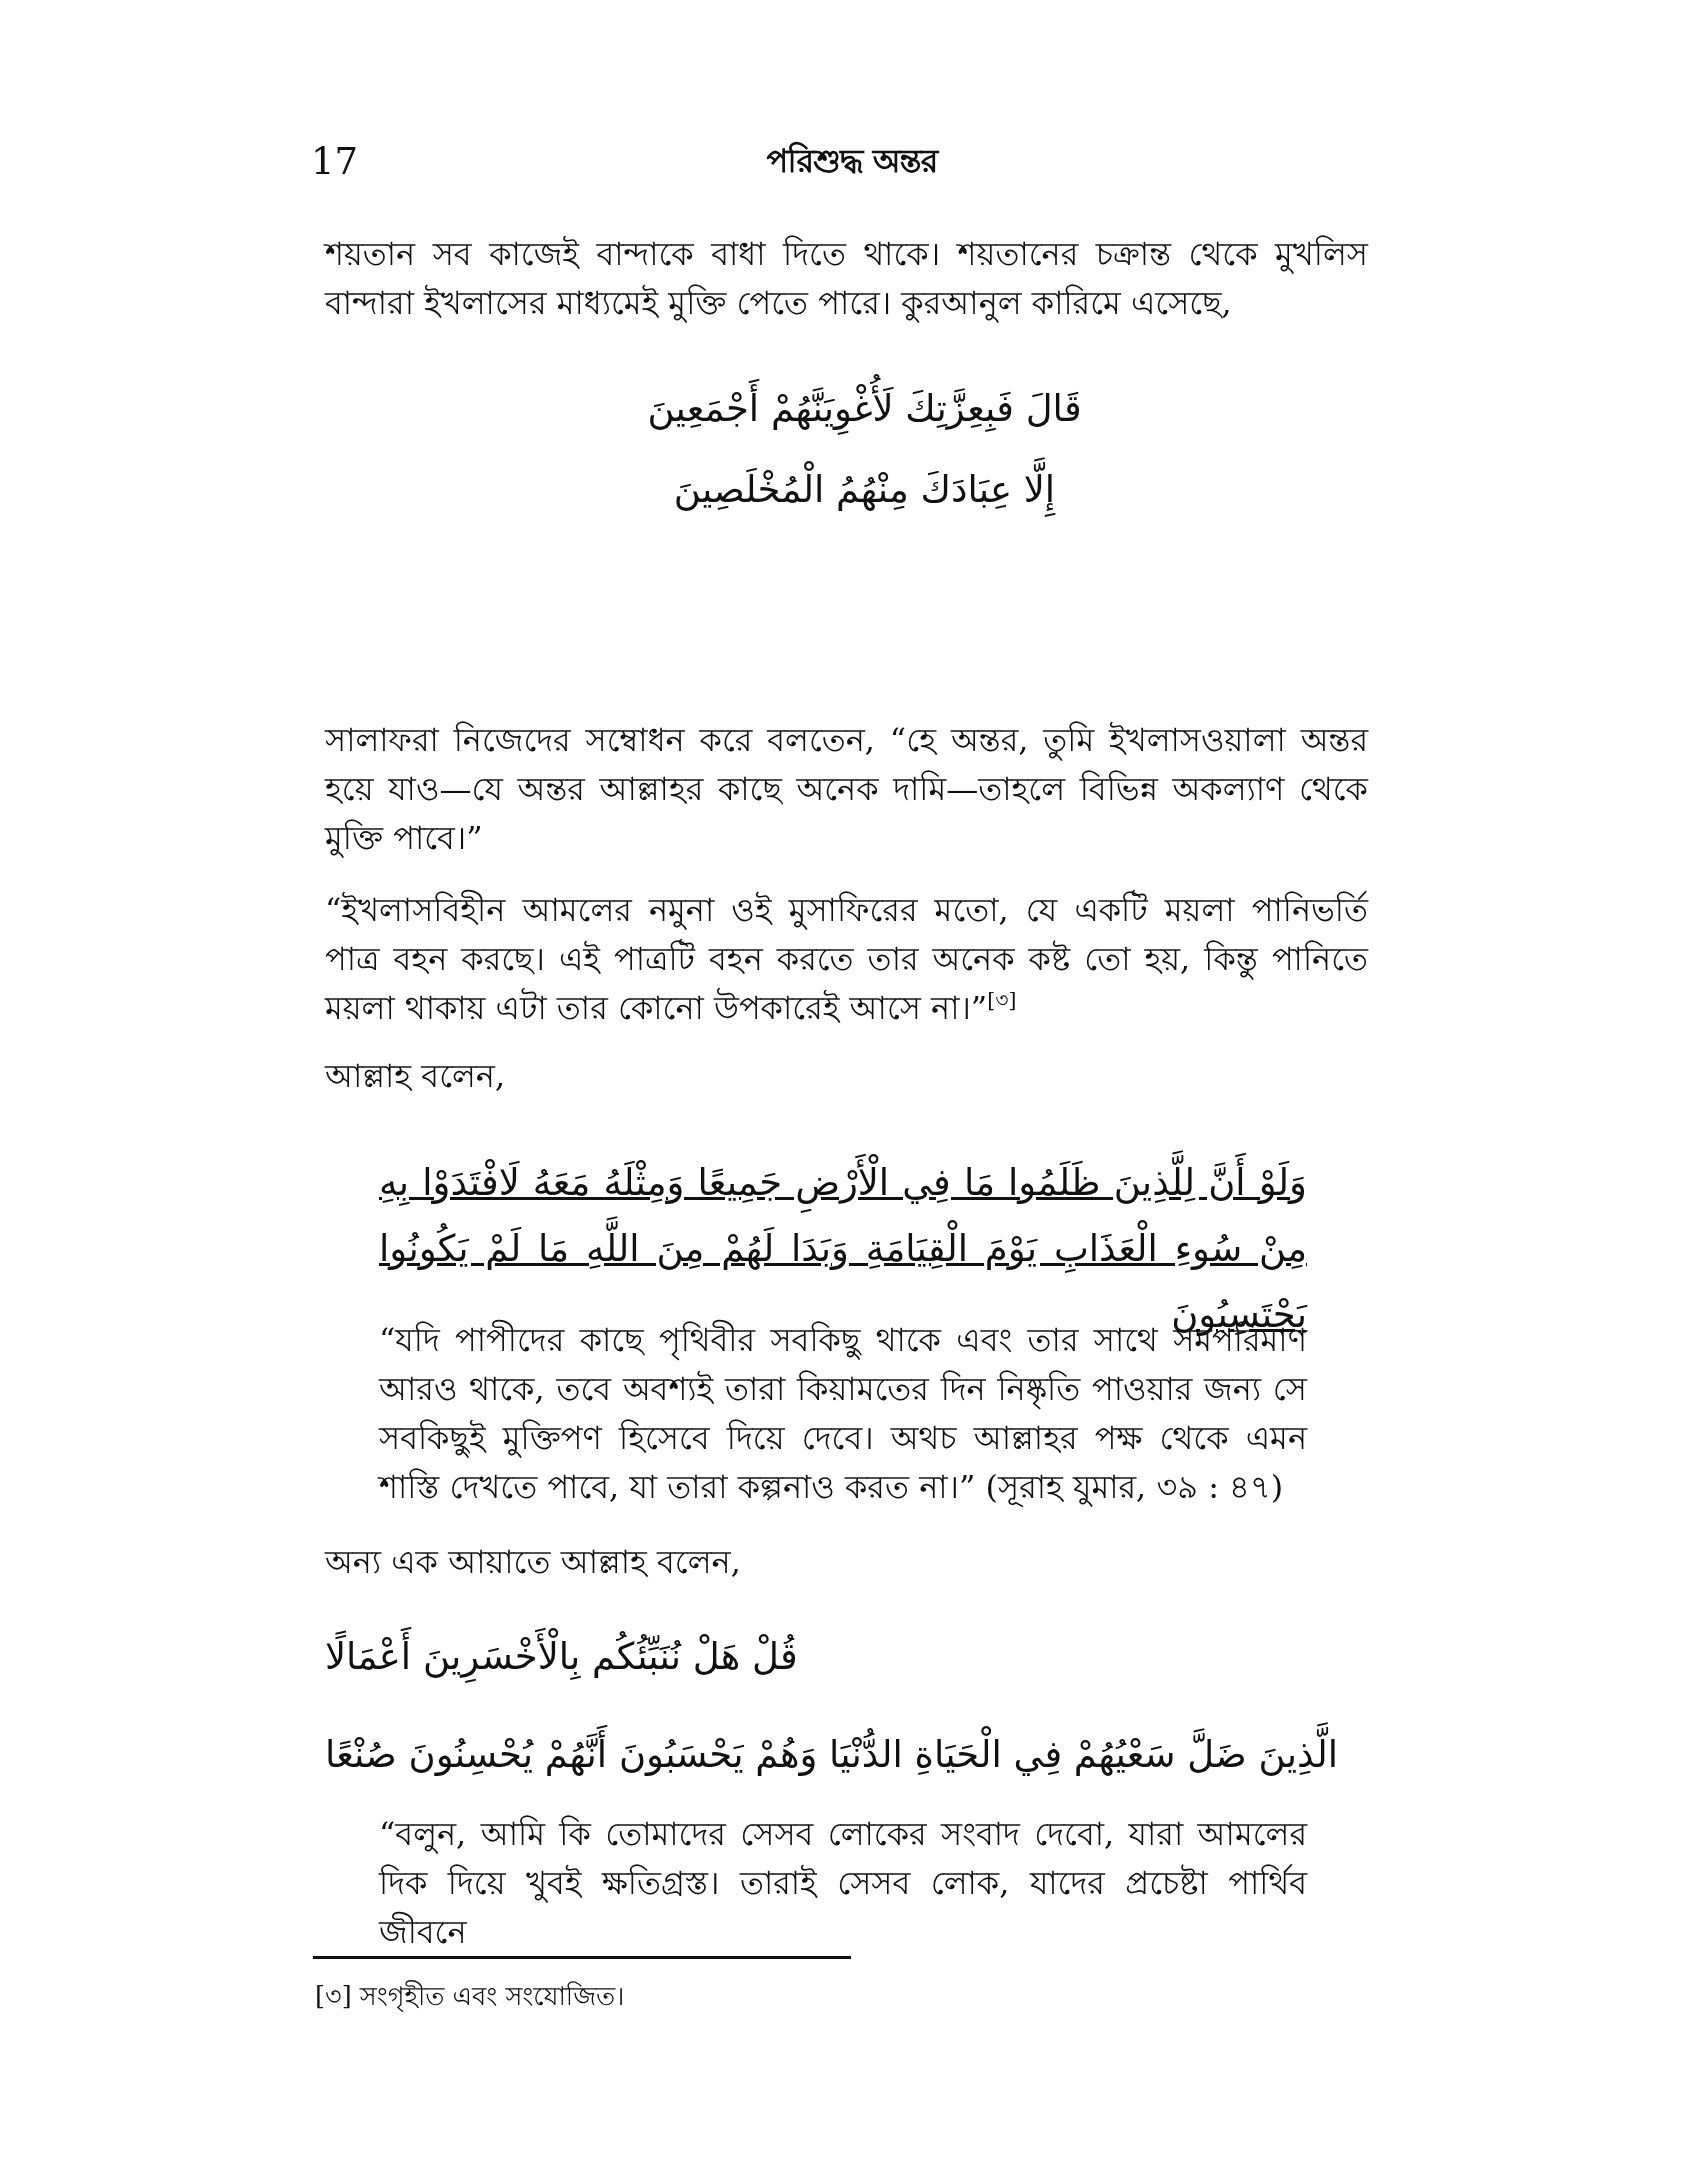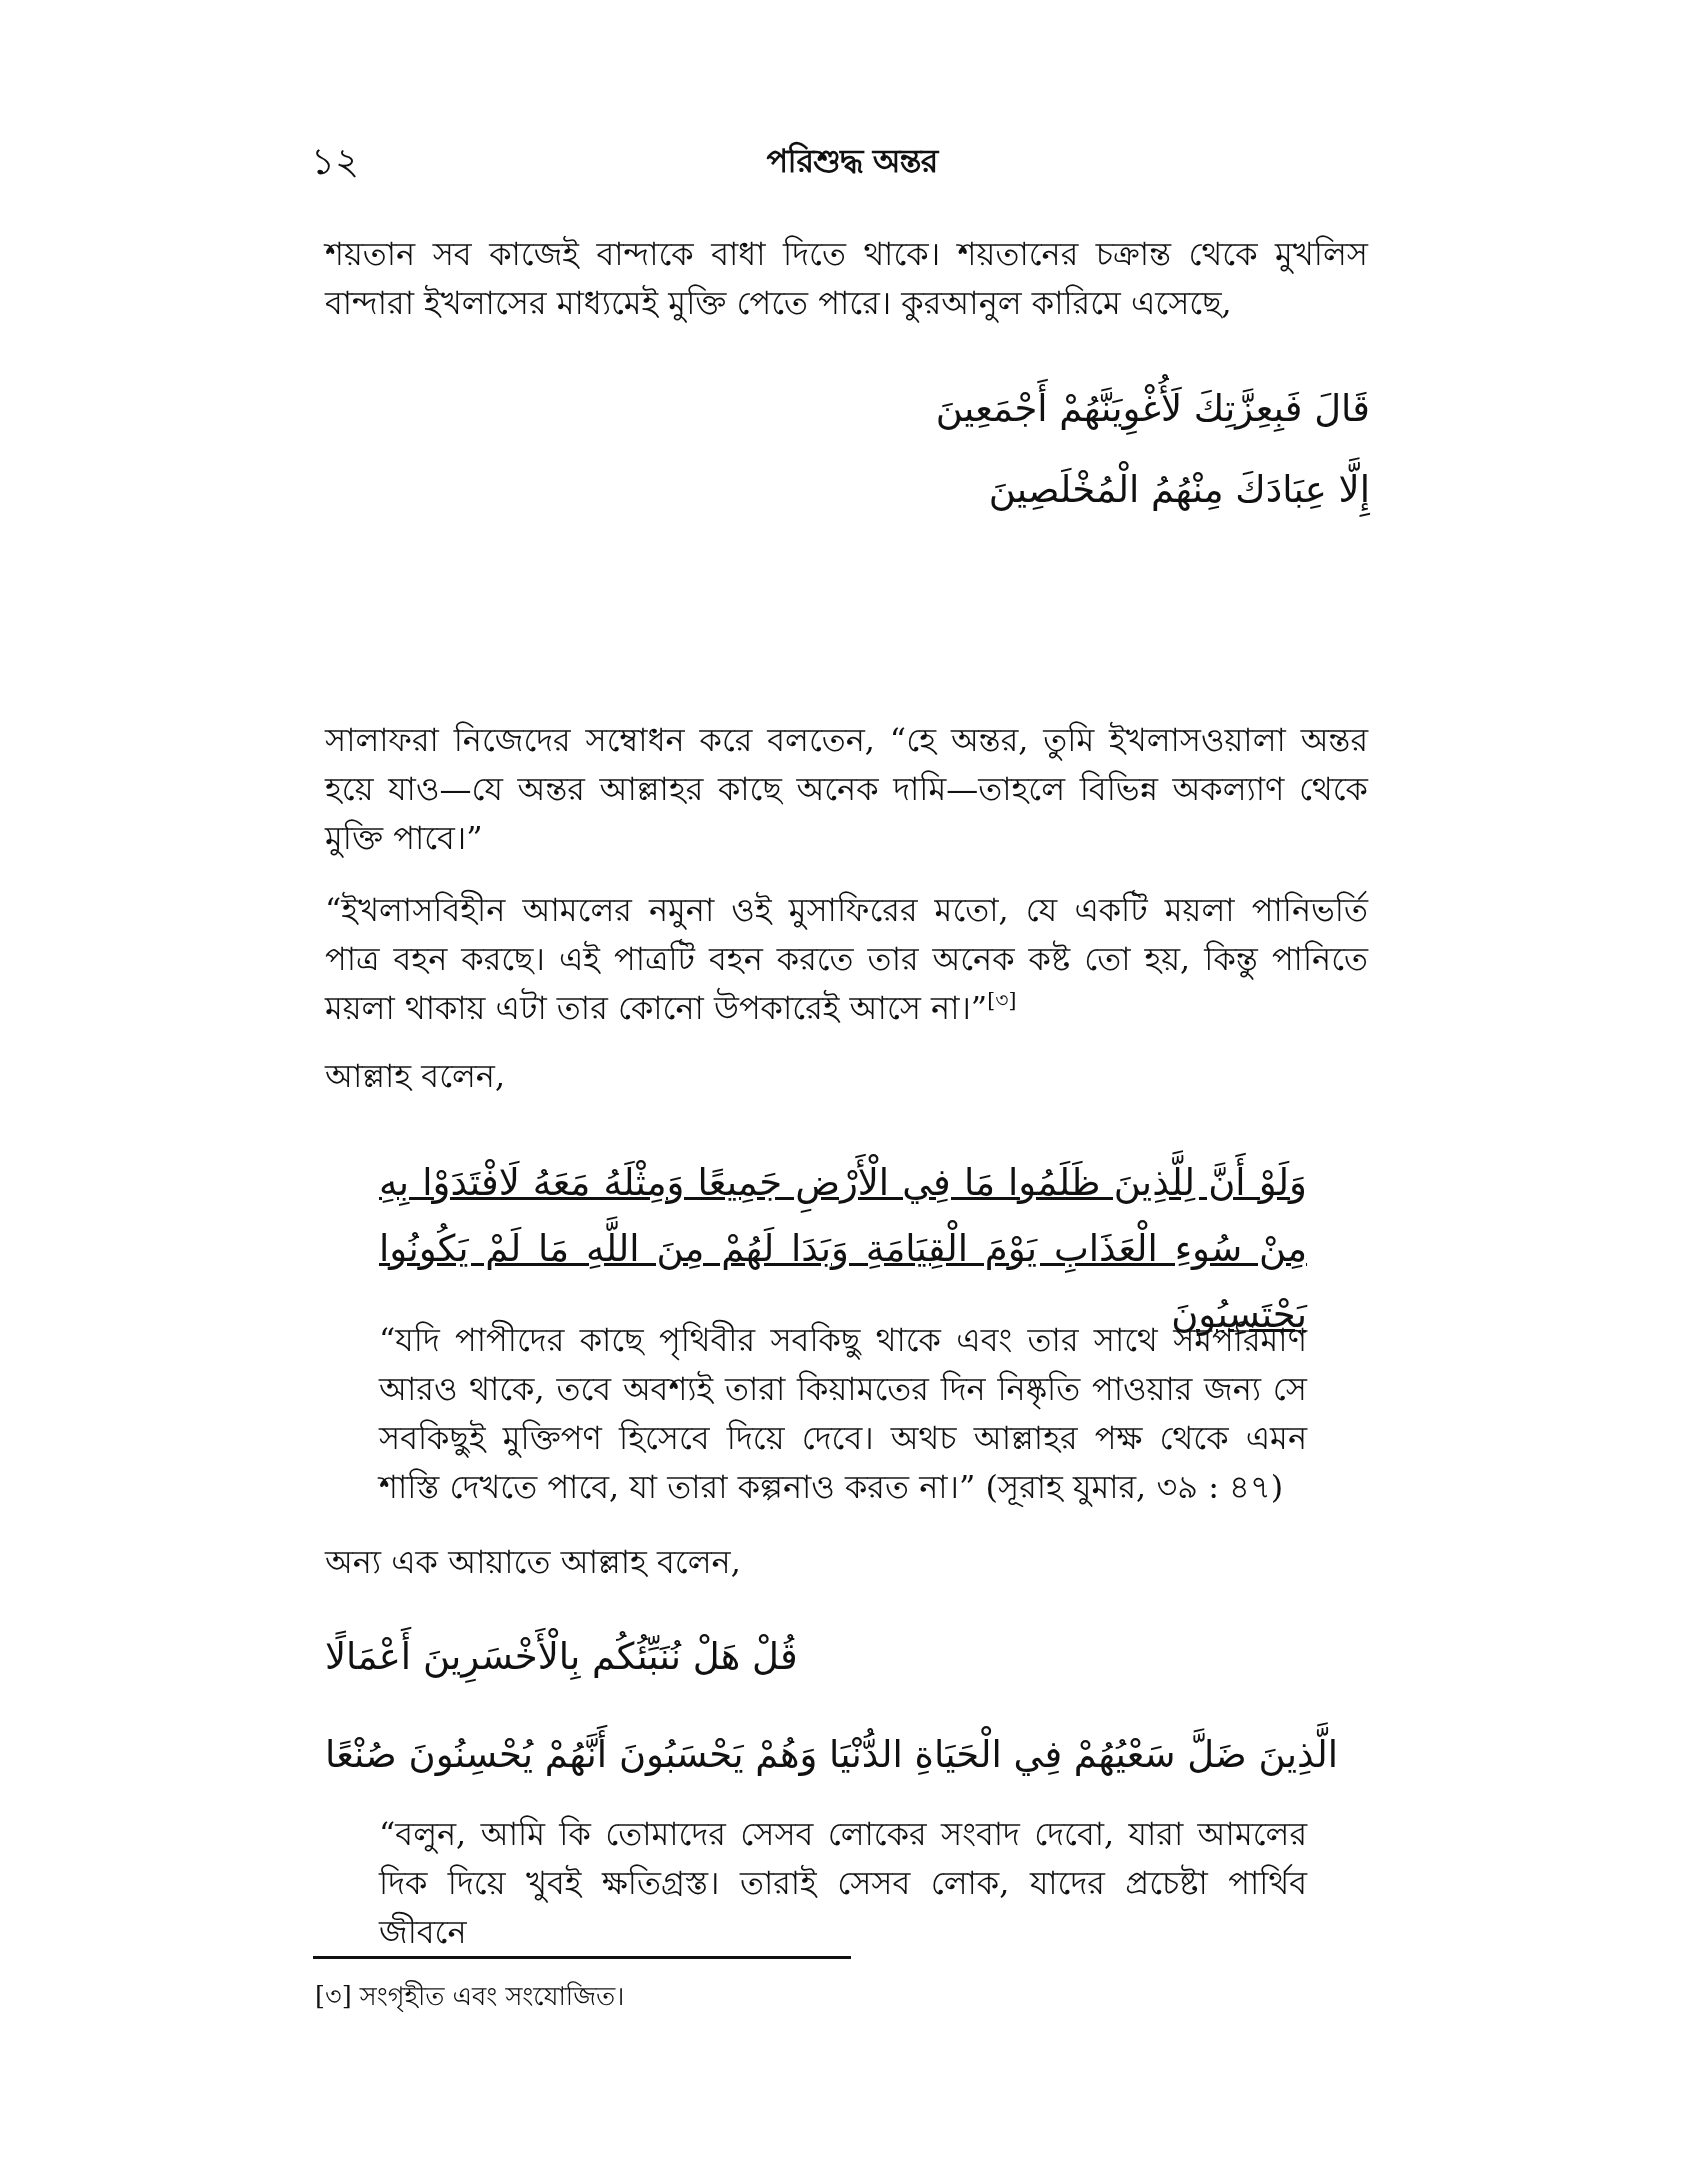--- a/index.html
+++ b/index.html
@@ -61,22 +61,23 @@
   }
   .arabic {
     position: absolute;
     direction: rtl;
     font-family: "DejaVu Sans", "Liberation Serif", sans-serif;
     font-size: 37px;
     line-height: 68px;
     white-space: nowrap;
   }
   .arabic.center {
-    left: 327px;
+    left: 343px;
     width: 1043px;
+    text-align: center;
   }
   .arabic.right {
     left: 325px;
     width: 1014px;
     text-align: left;
   }
   .arabic.block {
     left: 379px;
     width: 928px;
     text-align: justify;
@@ -104,21 +105,21 @@
     font-size: 25.6px;
     line-height: 37px;
   }
 </style>
 </head>
 <body>
 
 <div class="page">
 
   <div class="header">
-    <span class="page-number">১২</span>
+    <span class="page-number">17</span>
     <div class="running-title">পরিশুদ্ধ অন্তর</div>
   </div>
 
   <p class="para" style="top:230px; margin:0;">শয়তান সব কাজেই বান্দাকে বাধা দিতে থাকে। শয়তানের চক্রান্ত থেকে মুখলিস বান্দারা ইখলাসের মাধ্যমেই মুক্তি পেতে পারে। কুরআনুল কারিমে এসেছে,</p>
 
   <div class="arabic center" style="top:375px;">قَالَ فَبِعِزَّتِكَ لَأُغْوِيَنَّهُمْ أَجْمَعِينَ</div>
   <div class="arabic center" style="top:456px;">إِلَّا عِبَادَكَ مِنْهُمُ الْمُخْلَصِينَ</div>
 
 
   <p class="para" style="top:716px; margin:0;">সালাফরা নিজেদের সম্বোধন করে বলতেন, “হে অন্তর, তুমি ইখলাসওয়ালা অন্তর হয়ে যাও—যে অন্তর আল্লাহর কাছে অনেক দামি—তাহলে বিভিন্ন অকল্যাণ থেকে মুক্তি পাবে।”</p>

